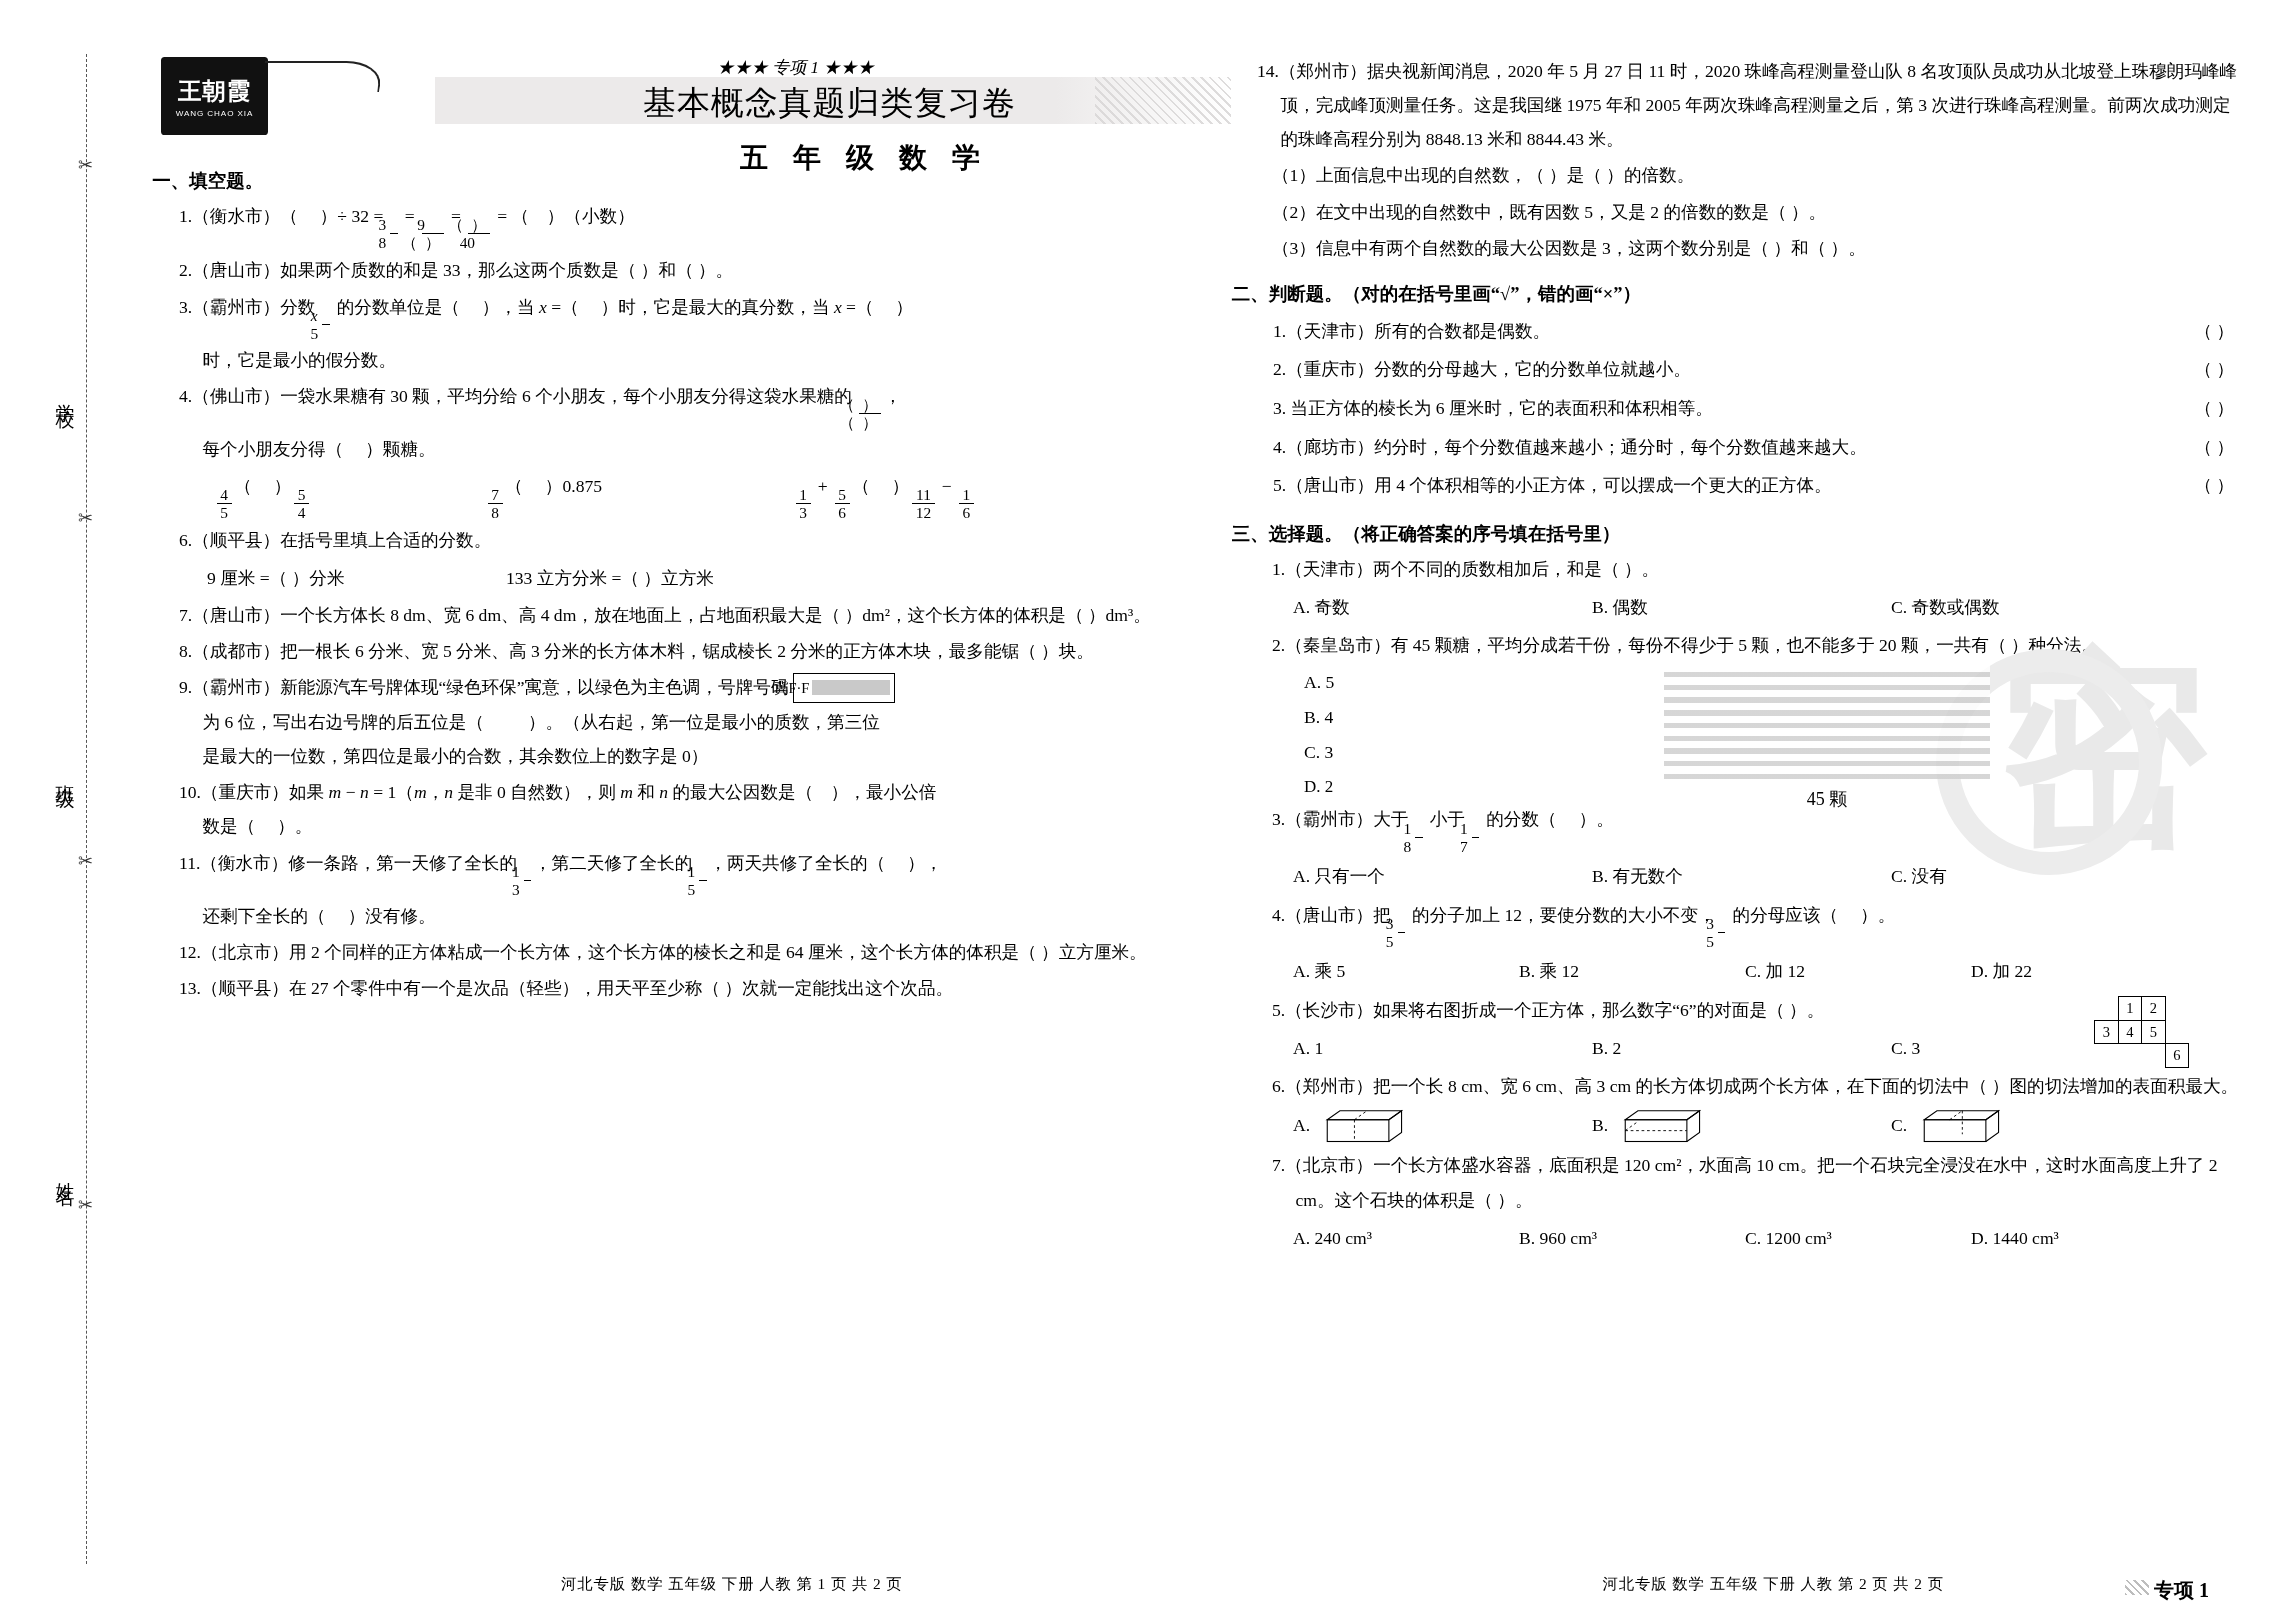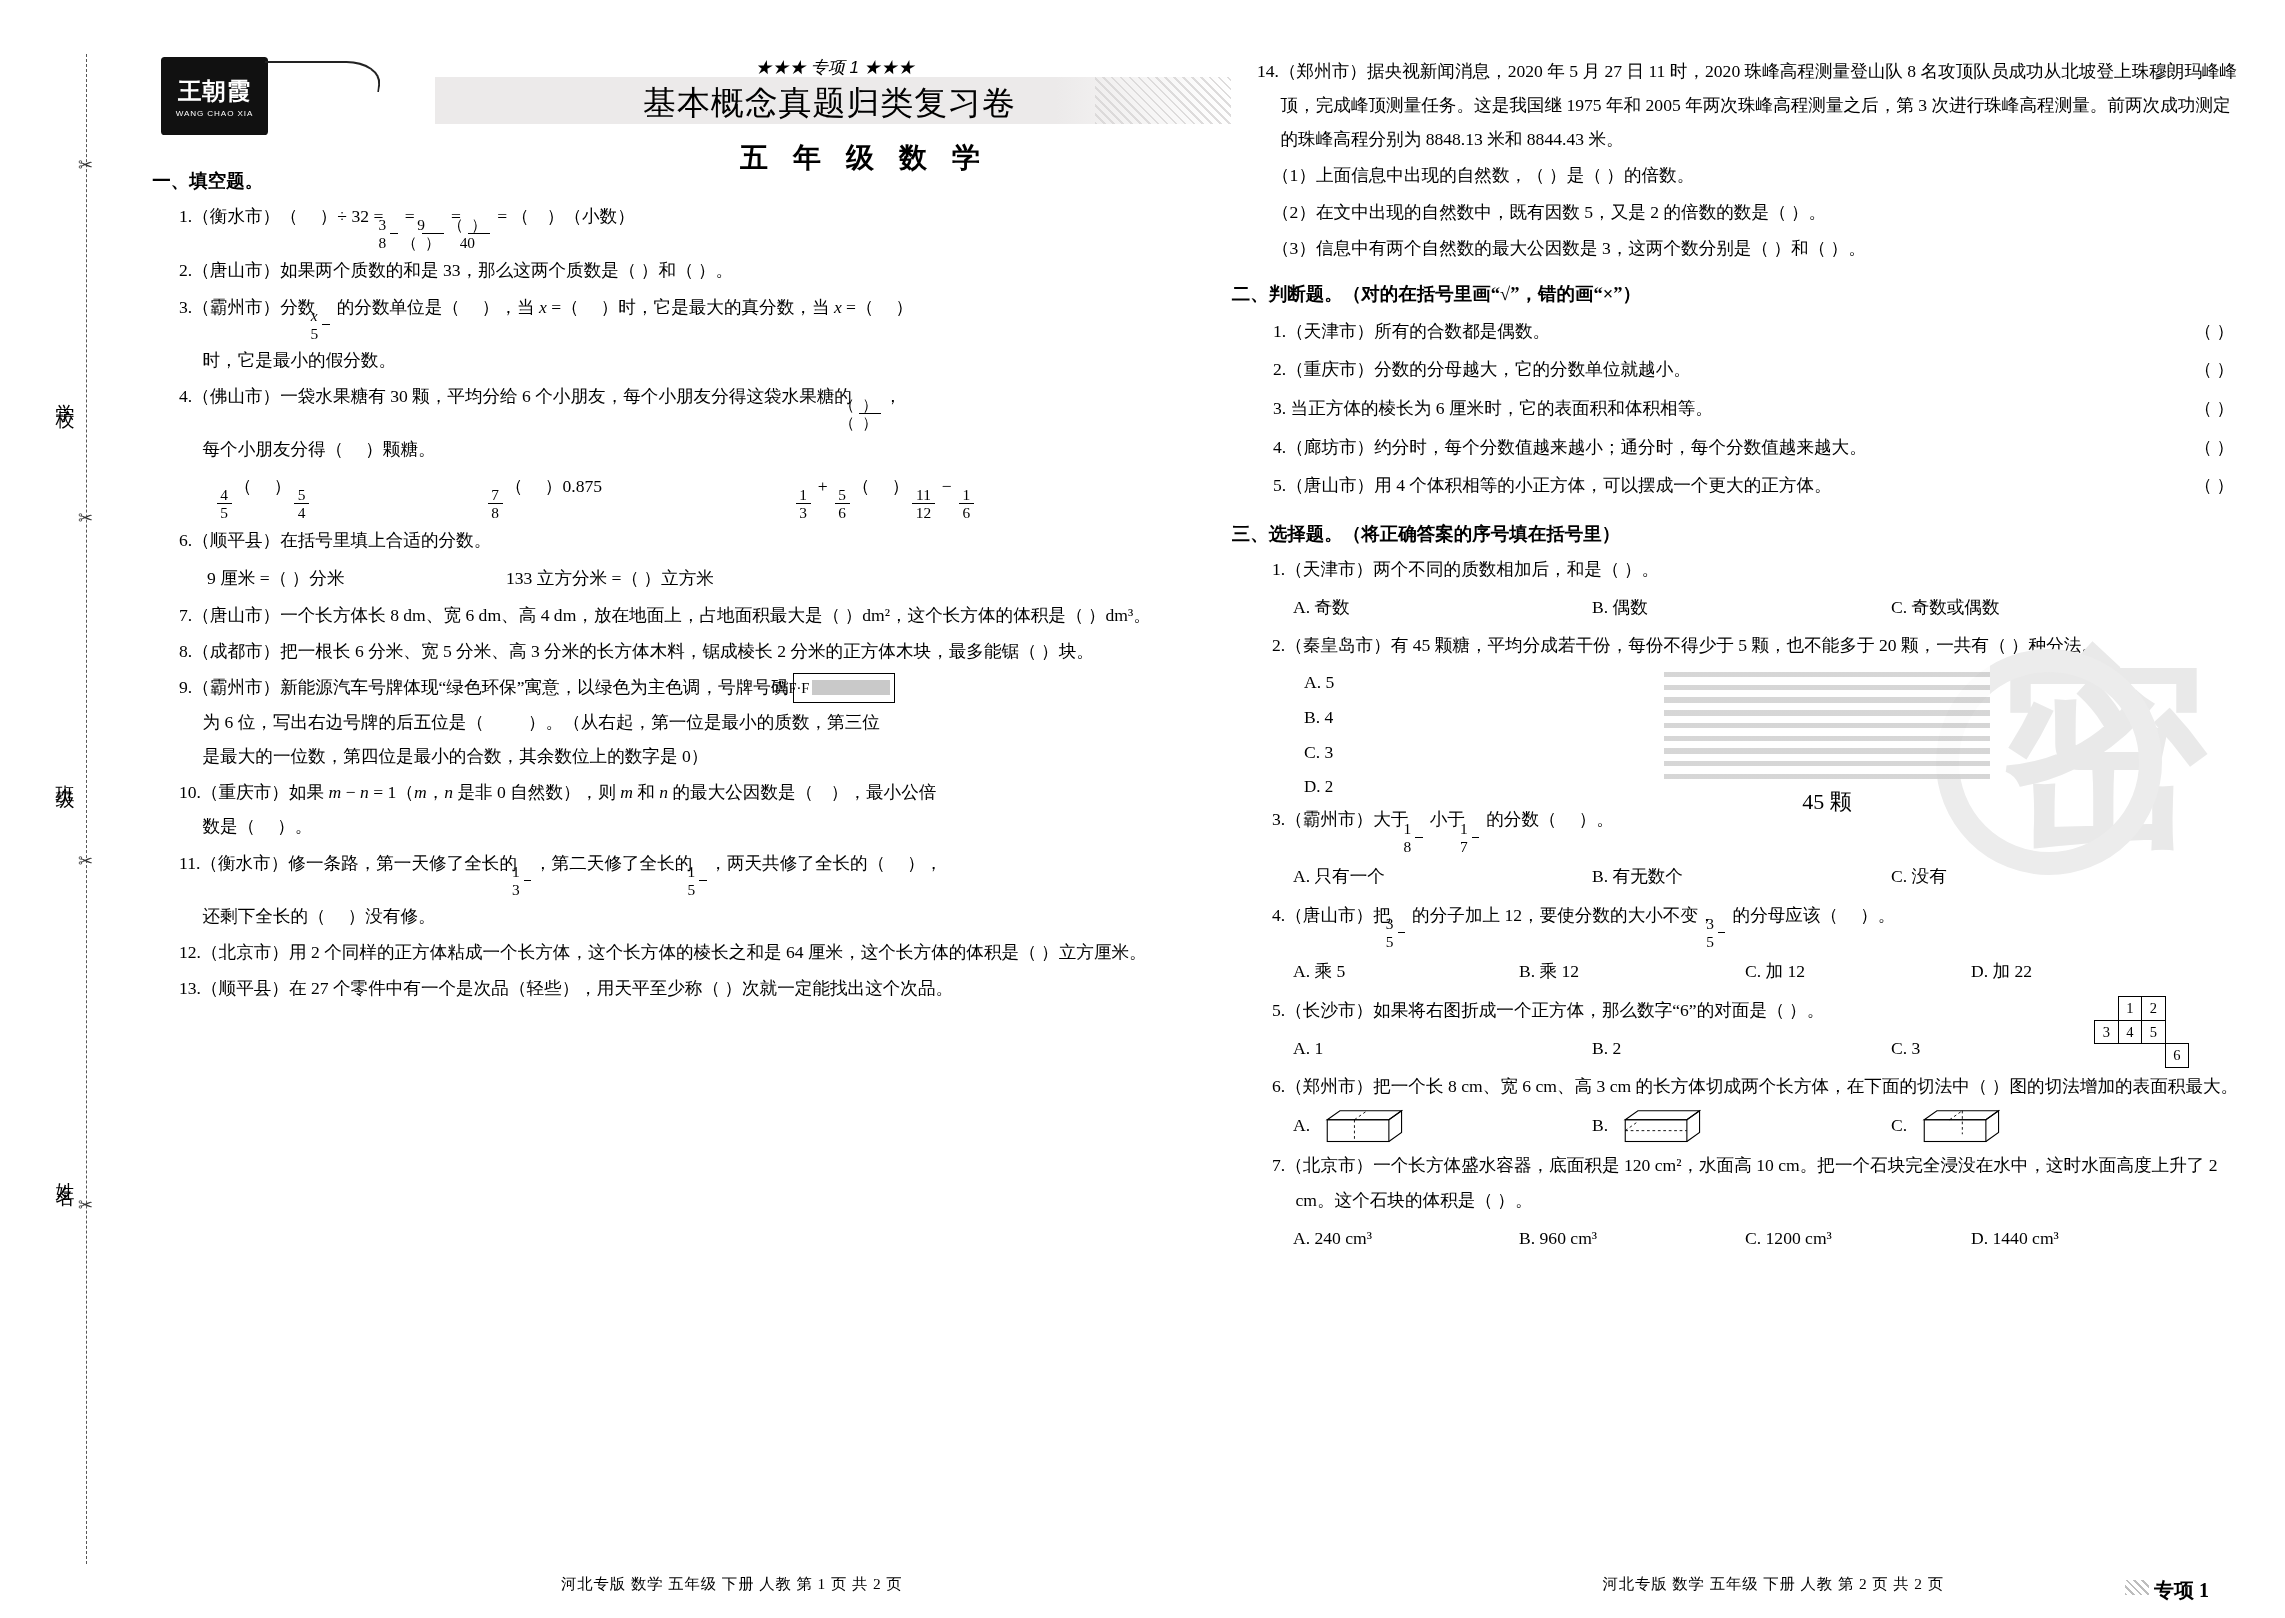--- a/index.html
+++ b/index.html
@@ -71,23 +71,23 @@
   .logo .l2 { font-size: 8.1px; letter-spacing: 0.9px; margin-top: 2.7px; }
   .ribbon {
     position: absolute; left: 127px; top: 9px;
     width: 118px; height: 31px;
     border-top: 2.7px solid #222;
     border-right: 2.7px solid #222;
     border-top-right-radius: 36px 23.5px;
     transform: skewX(-6deg);
   }
   .stars {
-    position: absolute; left: 619px; top: 3.6px;
+    position: absolute; left: 581px; top: 3.6px;
     font-size: 17px; font-style: italic;
-    font-family: Liberation Sans, sans-serif;
+    font-family: Liberation Serif, serif;
   }
   .title-bar {
     position: absolute; left: 299px; top: 25px;
     width: 796px; height: 47px;
     background: linear-gradient(to right,#eceaea 0%, #eceaea 78%, #ffffff 100%);
   }
   .title-bar:after {
     content:"";
     position:absolute; right:0; top:0; width: 136px; height:47px;
     background-image: repeating-linear-gradient(45deg, #d8d6d6 0 1.8px, transparent 1.8px 6.3px);
@@ -381,21 +381,21 @@
       <div class="item" style="margin-left:42px">2.（秦皇岛市）有 45 颗糖，平均分成若干份，每份不得少于 5 颗，也不能多于 20 颗，一共有（     ）种分法。</div>
       <div style="position:relative; height:136px;">
         <div style="position:absolute; left:74px; top:0;">
           <div style="font-size:17.6px;line-height:2.0">A. 5</div>
           <div style="font-size:17.6px;line-height:2.0">B. 4</div>
           <div style="font-size:17.6px;line-height:2.0">C. 3</div>
           <div style="font-size:17px;line-height:2.0">D. 2</div>
         </div>
         <div style="position:absolute; left:434px; top:1.8px;">
           <div class="candy-box" style="margin-left:0"></div>
-          <div style="text-align:center;font-size:22px;margin-top:3.6px;width:326px">45 颗</div>
+          <div style="text-align:center;font-size:18px;margin-top:3.6px;width:326px">45 颗</div>
         </div>
       </div>
 
       <div class="item" style="margin-left:42px">
         3.（霸州市）大于 <span class="frac">
             <span class="num">1</span>
             <span class="den">8</span>
           </span> 小于 <span class="frac">
             <span class="num">1</span>
             <span class="den">7</span>

